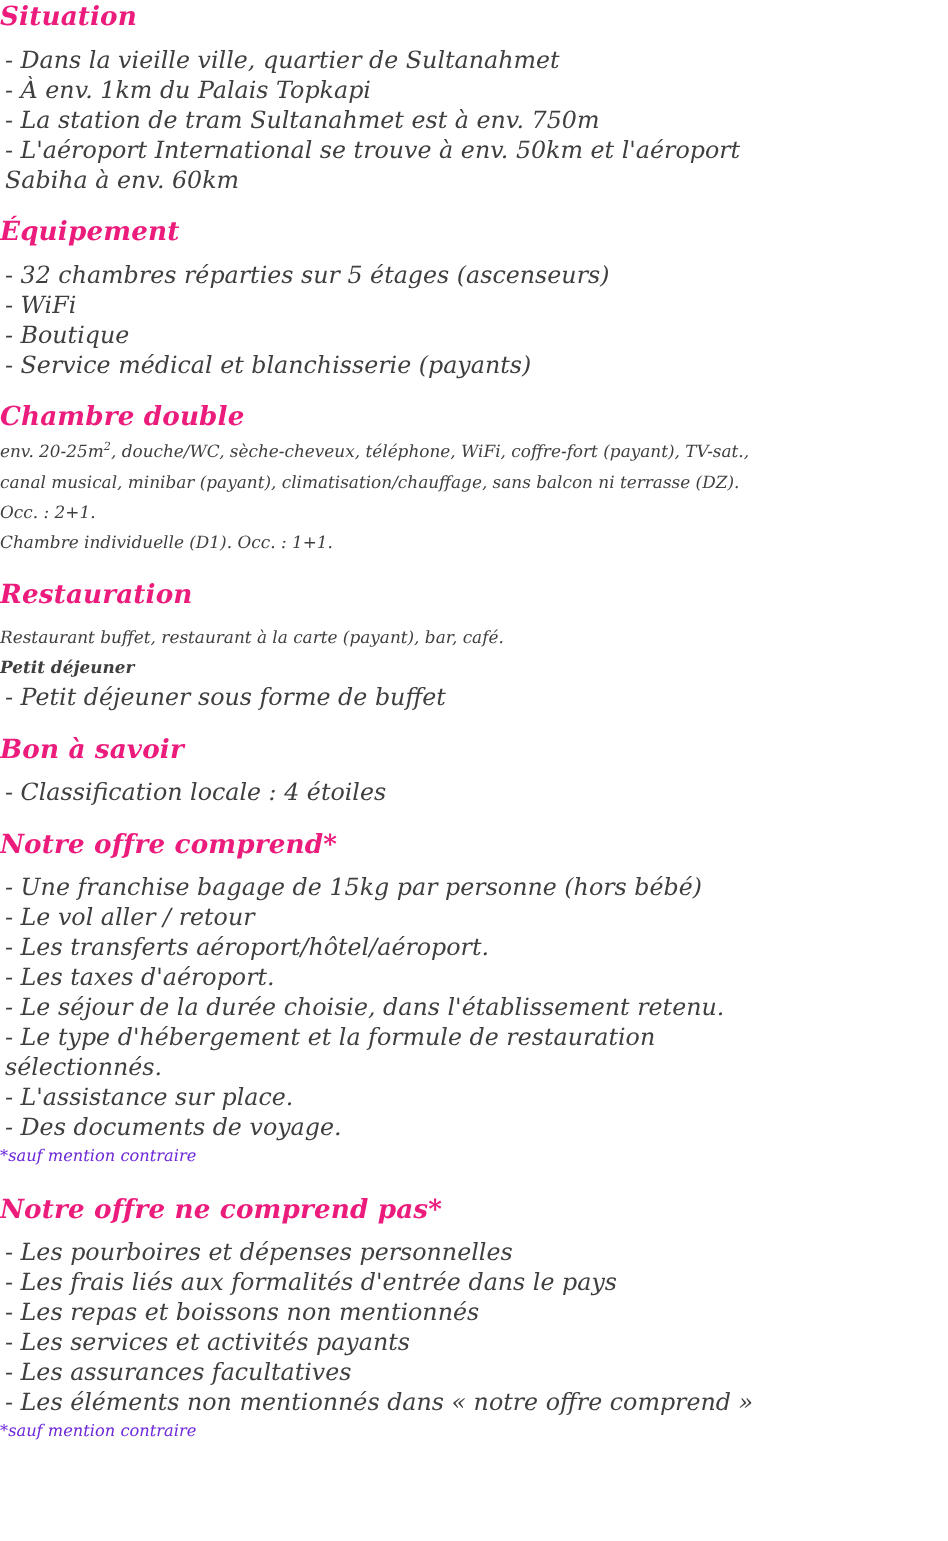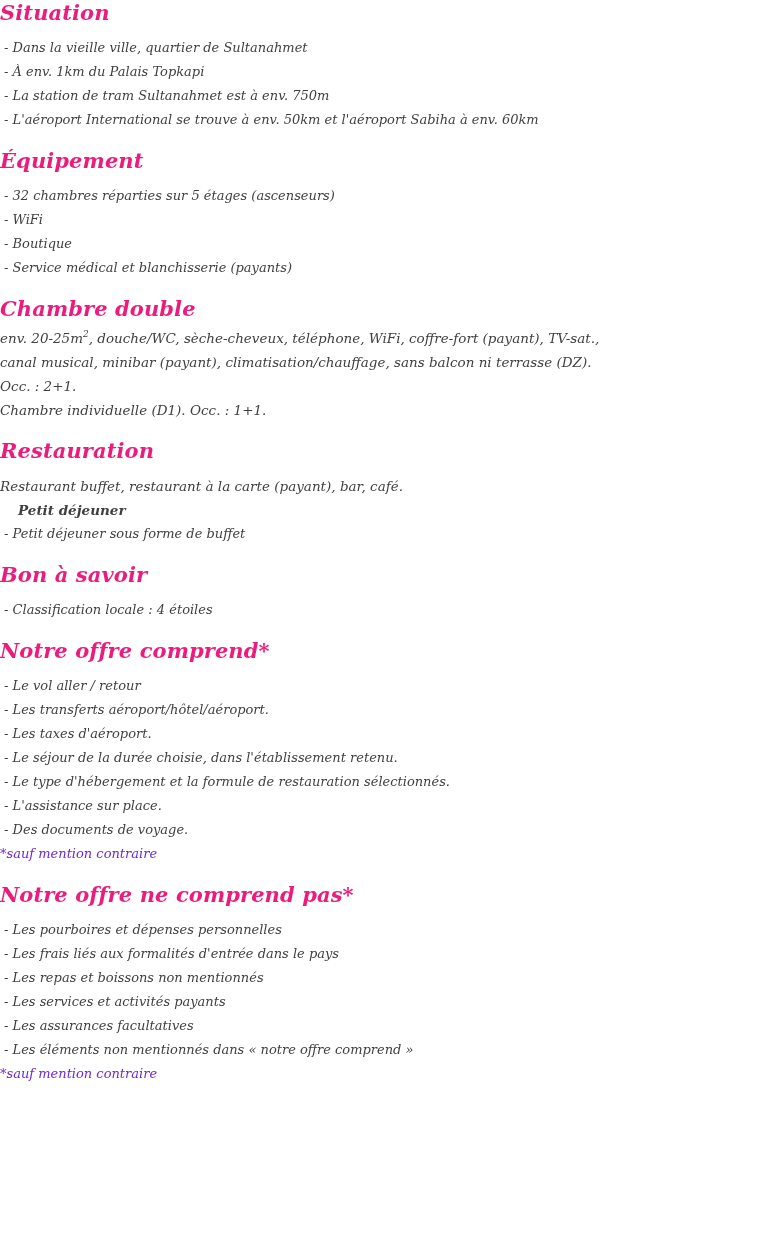--- a/index.html
+++ b/index.html
@@ -34,38 +34,37 @@
   }
   .section + .section {
     margin-top: 16px;
   }
   .lines {
     margin-top: 10px;
   }
   .line {
     font-family: "DejaVu Serif", serif;
     font-style: italic;
-    font-size: 13px;
+    font-size: 19px;
     line-height: 24px;
     color: #3f3f3f;
     white-space: pre-wrap;
   }
   .line.indent {
     padding-left: 4px;
   }
   .para {
     font-family: "DejaVu Serif", serif;
     font-style: italic;
     font-size: 13.5px;
     line-height: 24px;
     color: #3f3f3f;
   }
   .para.bold {
     font-weight: bold;
-    padding-left: 18px;
   }
   .note {
     font-family: "DejaVu Serif", serif;
     font-style: italic;
     font-size: 13px;
     line-height: 24px;
     color: #6d28d9;
   }
   sup {
     font-size: 9px;
@@ -118,20 +117,21 @@
   <div class="section">
     <h2 class="section-title">Bon à savoir</h2>
     <div class="lines">
       <div class="line indent">- Classification locale : 4 étoiles</div>
     </div>
   </div>
 
   <div class="section">
     <h2 class="section-title">Notre offre comprend*</h2>
     <div class="lines">
+      <div class="line indent">- Une franchise bagage de 15kg par personne (hors bébé)</div>
       <div class="line indent">- Le vol aller / retour</div>
       <div class="line indent">- Les transferts aéroport/hôtel/aéroport.</div>
       <div class="line indent">- Les taxes d'aéroport.</div>
       <div class="line indent">- Le séjour de la durée choisie, dans l'établissement retenu.</div>
       <div class="line indent">- Le type d'hébergement et la formule de restauration sélectionnés.</div>
       <div class="line indent">- L'assistance sur place.</div>
       <div class="line indent">- Des documents de voyage.</div>
       <div class="note">*sauf mention contraire</div>
     </div>
   </div>

